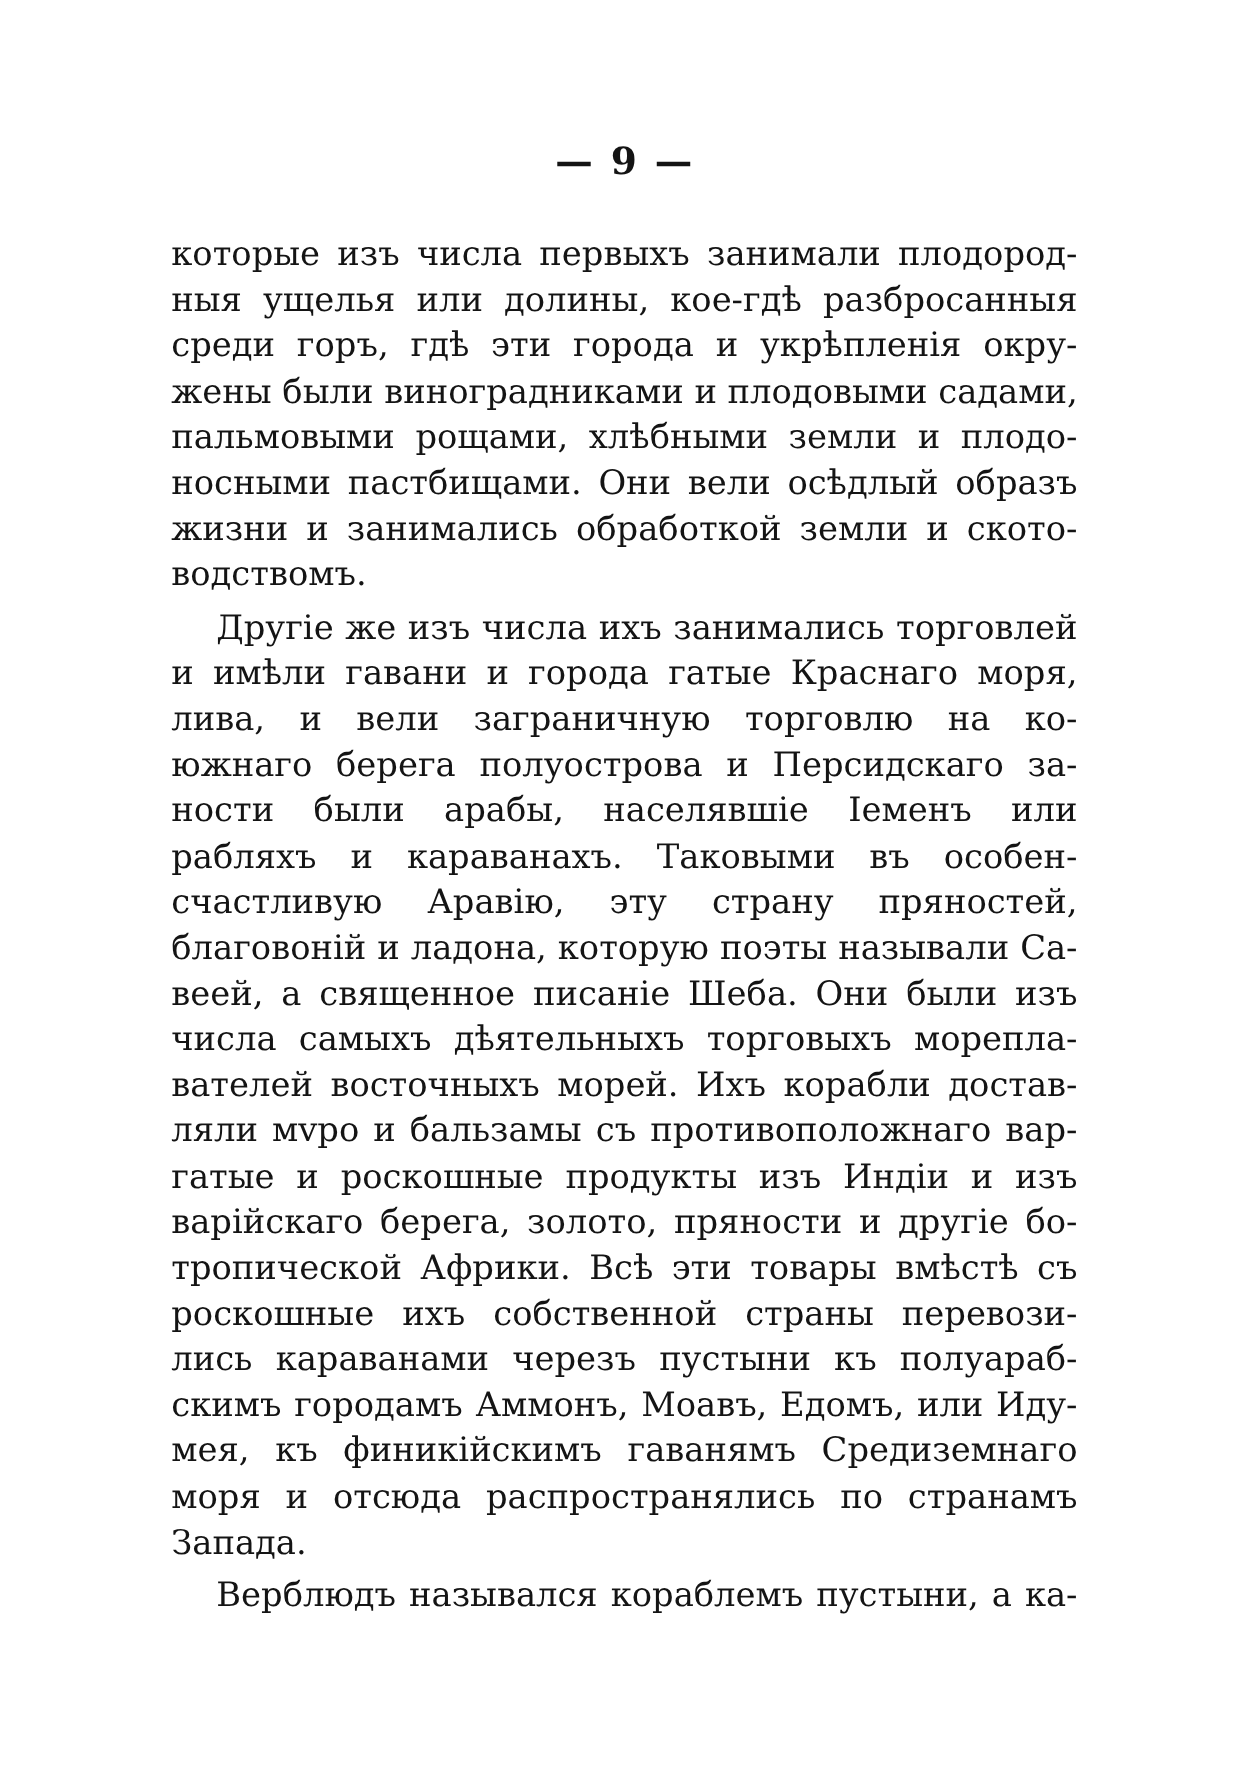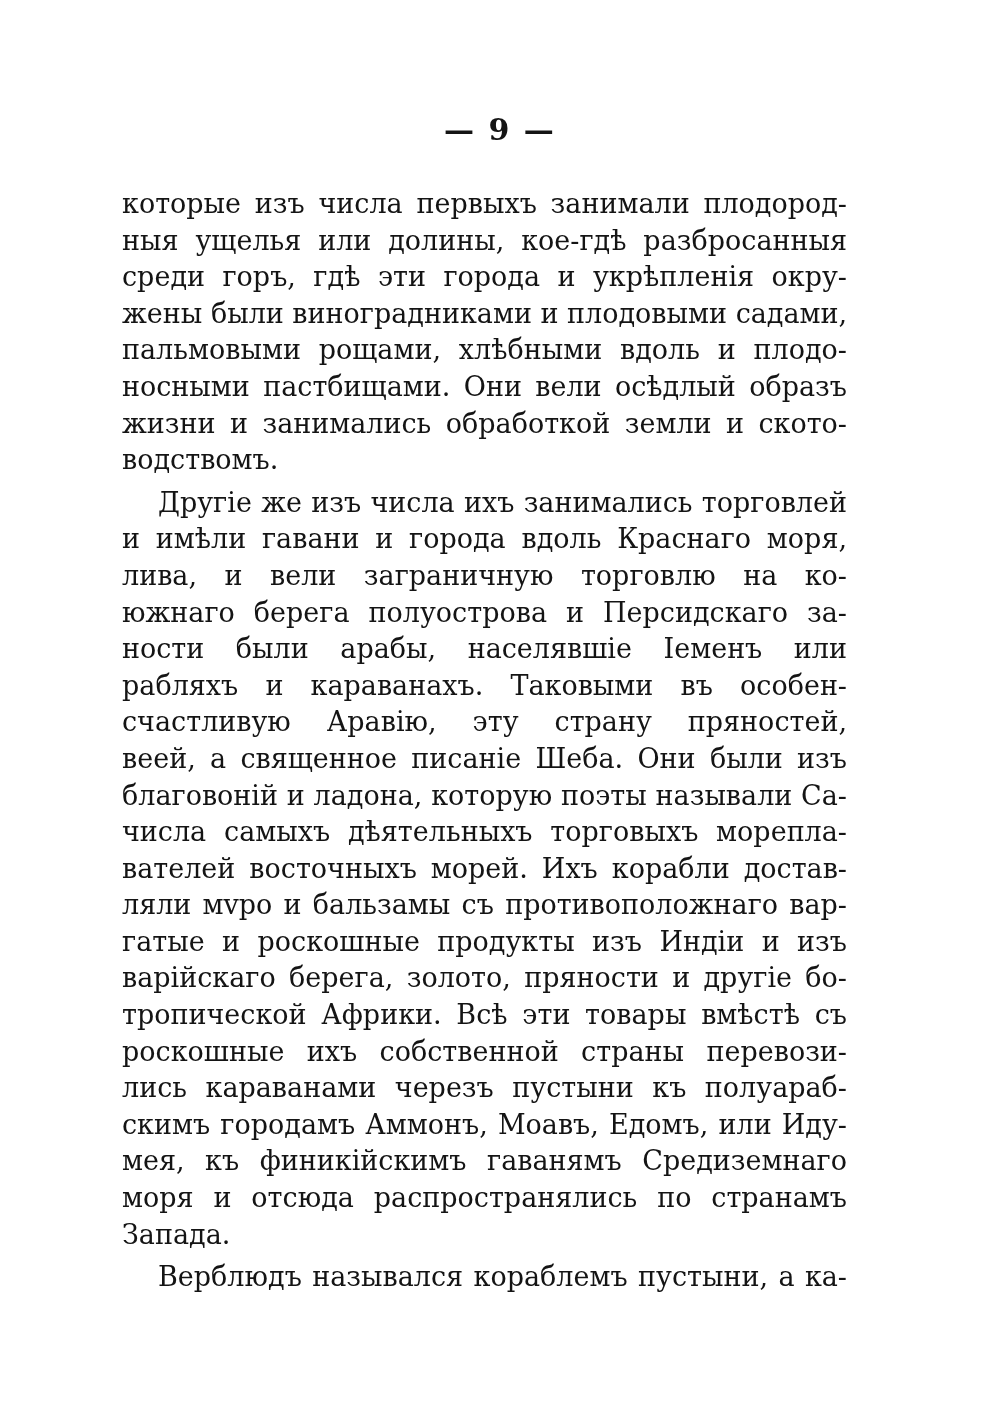--- a/index.html
+++ b/index.html
@@ -20,21 +20,21 @@
       top: 112px;
       left: 0;
       width: 1000px;
       text-align: center;
       font-size: 30px;
       font-weight: bold;
       letter-spacing: 2px;
     }
     .text-block {
       position: absolute;
-      left: 122px;
+      left: 137px;
       top: 186px;
       width: 725px;
     }
     .line {
       height: 36.6px;
       line-height: 36.6px;
       font-size: 27px;
       white-space: nowrap;
       text-align: justify;
       text-align-last: justify;
@@ -55,36 +55,36 @@
 <body>
 
 <div class="page-number">— 9 —</div>
 
 <div class="text-block">
   <div>
     <div class="line">которые изъ числа первыхъ занимали плодород-</div>
     <div class="line">ныя ущелья или долины, кое-гдѣ разбросанныя</div>
     <div class="line">среди горъ, гдѣ эти города и укрѣпленія окру-</div>
     <div class="line">жены были виноградниками и плодовыми садами,</div>
-    <div class="line">пальмовыми рощами, хлѣбными вдоль и плодо-</div>
+    <div class="line">пальмовыми рощами, хлѣбными земли и плодо-</div>
     <div class="line">носными пастбищами. Они вели осѣдлый образъ</div>
     <div class="line">жизни и занимались обработкой земли и ското-</div>
     <div class="line last">водствомъ.</div>
   </div>
   <div class="para-gap"></div>
   <div>
     <div class="line indent">Другіе же изъ числа ихъ занимались торговлей</div>
-    <div class="line">и имѣли гавани и города вдоль Краснаго моря,</div>
+    <div class="line">и имѣли гавани и города гатые Краснаго моря,</div>
     <div class="line">лива, и вели заграничную торговлю на ко-</div>
     <div class="line">южнаго берега полуострова и Персидскаго за-</div>
     <div class="line">ности были арабы, населявшіе Іеменъ или</div>
     <div class="line">рабляхъ и караванахъ. Таковыми въ особен-</div>
     <div class="line">счастливую Аравію, эту страну пряностей,</div>
+    <div class="line">благовоній и ладона, которую поэты называли Са-</div>
     <div class="line">веей, а священное писаніе Шеба. Они были изъ</div>
-    <div class="line">благовоній и ладона, которую поэты называли Са-</div>
     <div class="line">числа самыхъ дѣятельныхъ торговыхъ морепла-</div>
     <div class="line">вателей восточныхъ морей. Ихъ корабли достав-</div>
     <div class="line">ляли мvро и бальзамы съ противоположнаго вар-</div>
     <div class="line">гатые и роскошные продукты изъ Индіи и изъ</div>
     <div class="line">варійскаго берега, золото, пряности и другіе бо-</div>
     <div class="line">тропической Африки. Всѣ эти товары вмѣстѣ съ</div>
     <div class="line">роскошные ихъ собственной страны перевози-</div>
     <div class="line">лись караванами черезъ пустыни къ полуараб-</div>
     <div class="line">скимъ городамъ Аммонъ, Моавъ, Едомъ, или Иду-</div>
     <div class="line">мея, къ финикійскимъ гаванямъ Средиземнаго</div>

